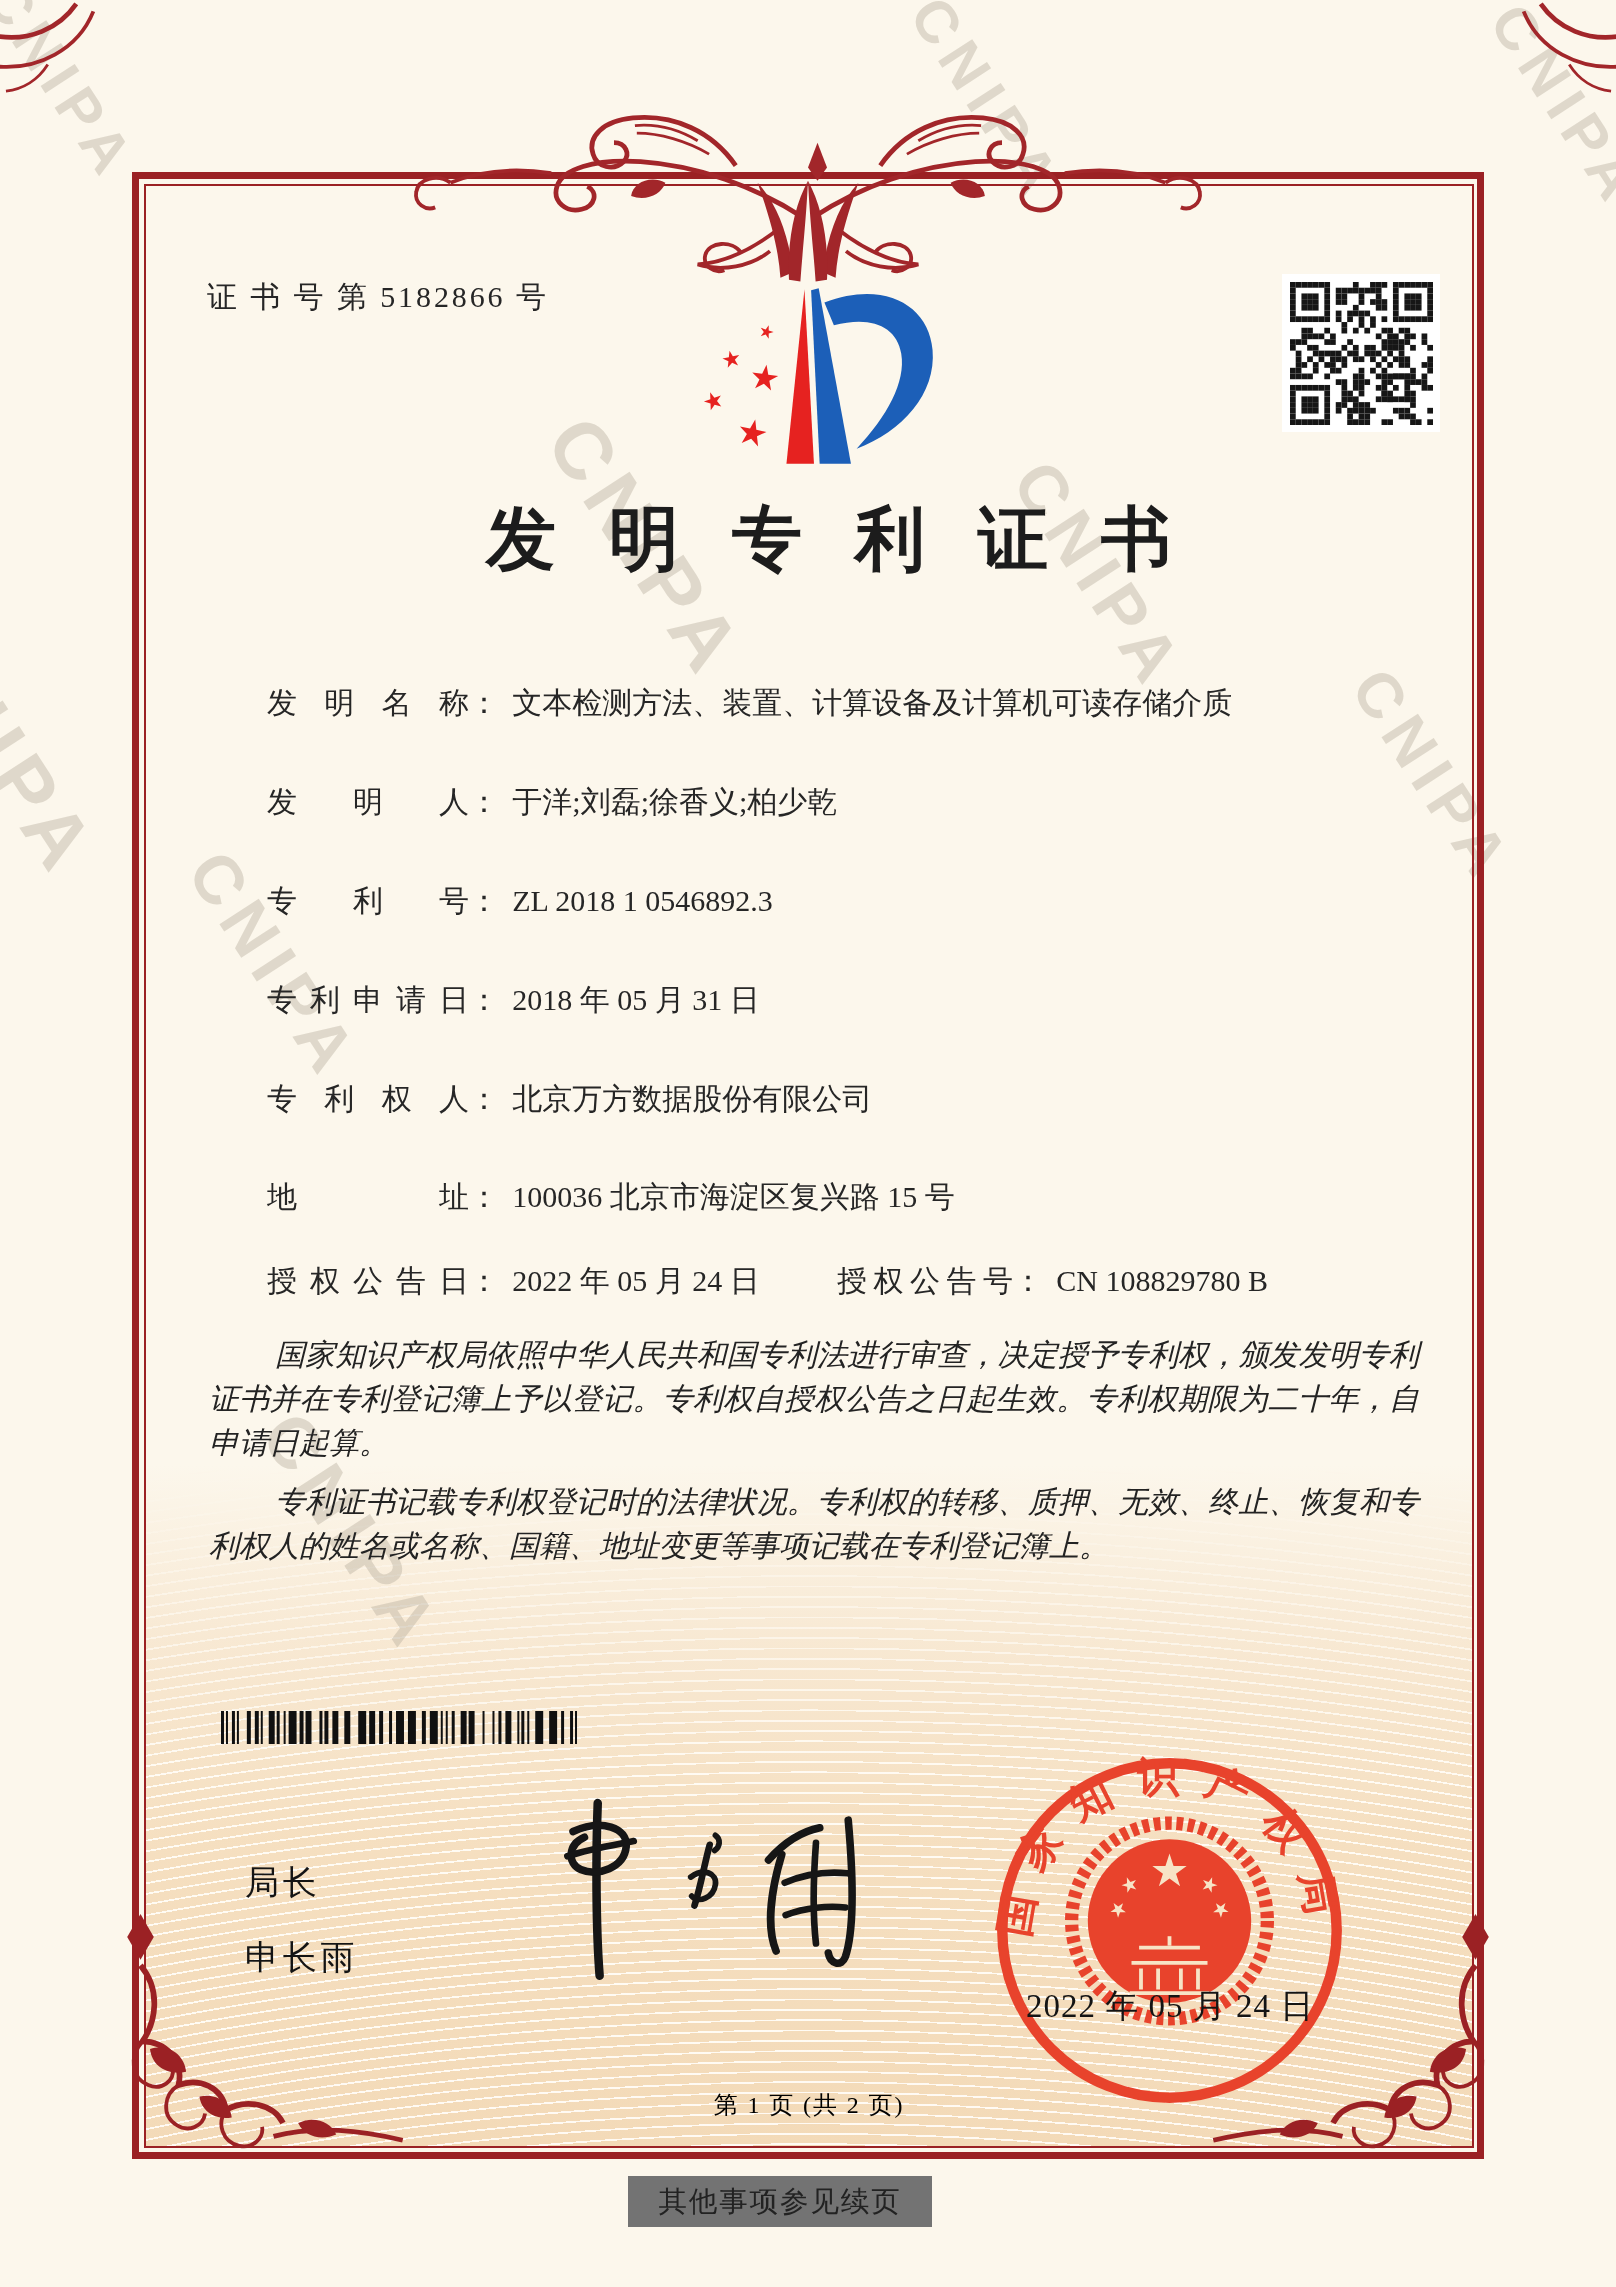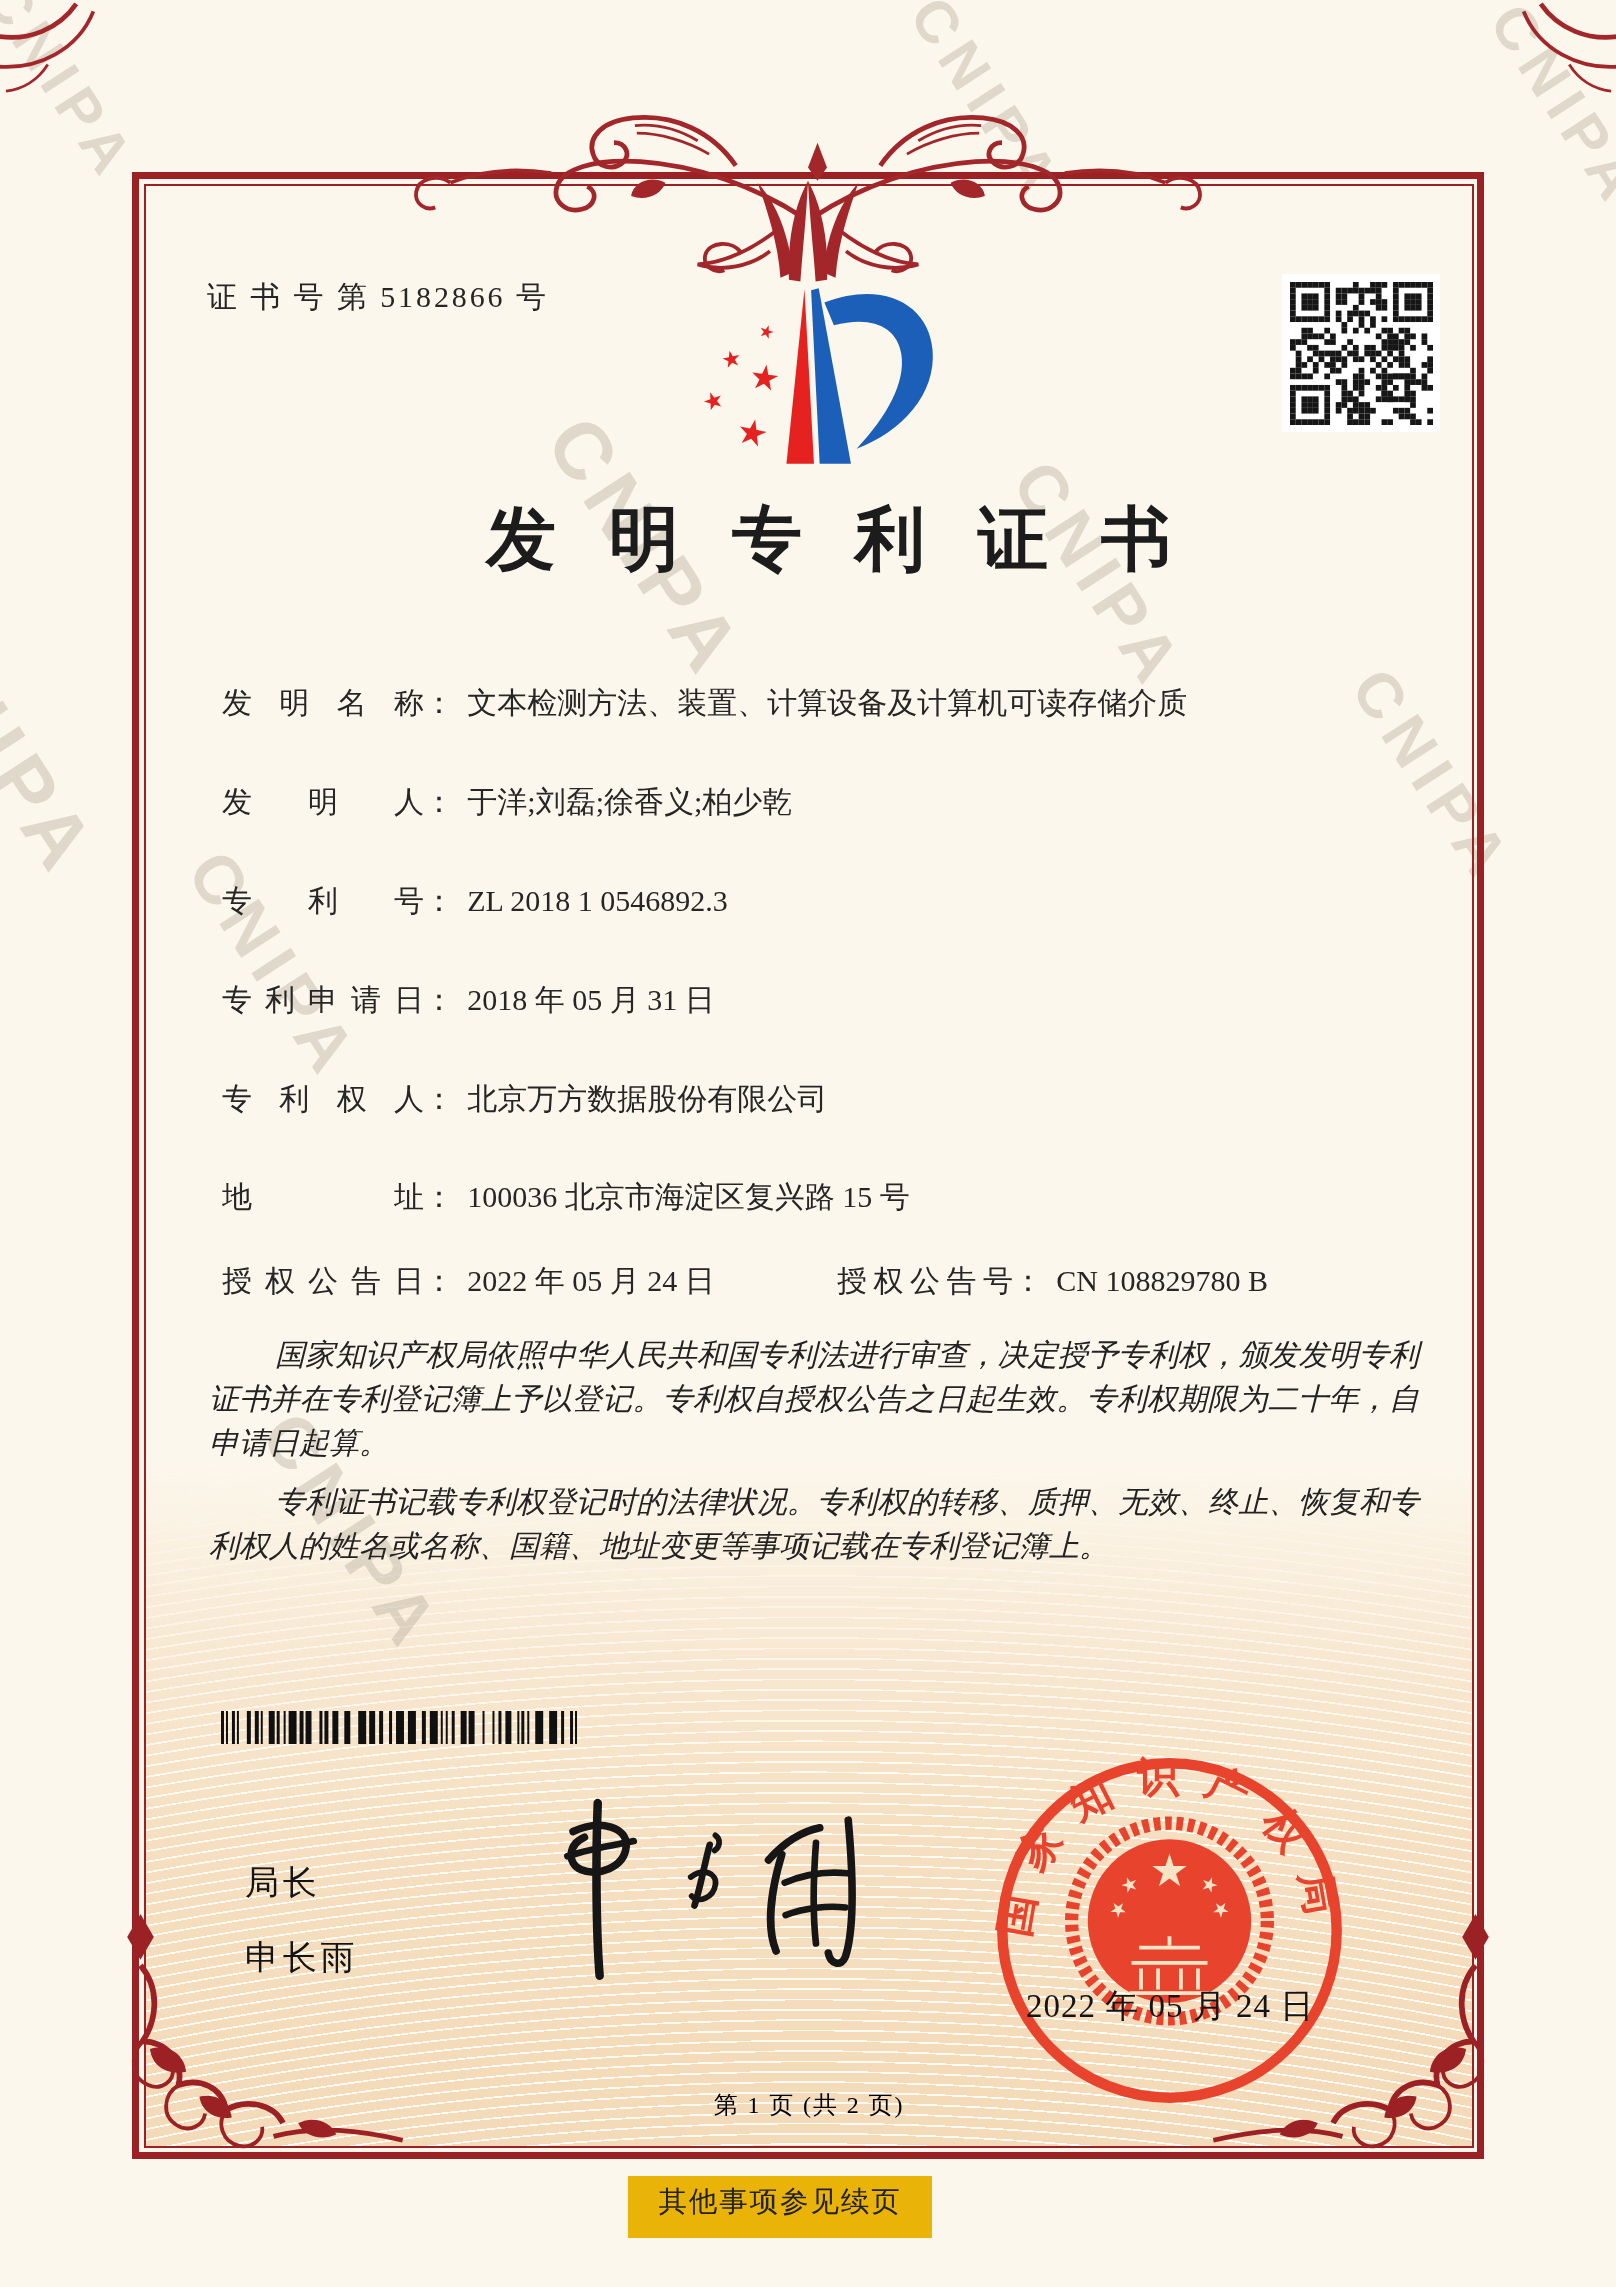--- a/index.html
+++ b/index.html
@@ -43,32 +43,32 @@
     position:absolute;left:144px;top:184px;width:1330px;height:1964px;
     border:2.9px solid #9b2124;box-sizing:border-box;z-index:2;
   }
   
   .cert-no{position:absolute;left:207px;top:277px;z-index:4;font-size:30px;letter-spacing:2.9px;color:#262626;}
   .title{
     position:absolute;left:0;top:493px;width:1617px;z-index:4;text-align:center;
     font-size:70px;font-weight:bold;letter-spacing:53px;padding-left:53px;box-sizing:border-box;color:#1c1c1c;margin-left:20px;
   }
   .frow{position:absolute;left:222px;z-index:4;font-size:30px;color:#262626;white-space:nowrap;}
-  .flabel{display:inline-block;width:202px;text-align:justify;text-align-last:justify;vertical-align:top;}
+  .flabel{display:inline-block;width:202px;text-align:justify;text-align-last:justify;vertical-align:top;margin-left:45px;}
   .flabel2{display:inline-block;width:176px;text-align:justify;text-align-last:justify;vertical-align:top;}
   .fval{padding-left:13.3px;}
   .para{
     position:absolute;left:209px;width:1210px;z-index:4;
     font-size:30px;line-height:1.47;text-align:justify;text-indent:2.2em;color:#232323;font-style:italic;
   }
   .director{position:absolute;left:245px;z-index:5;font-size:34px;color:#141414;letter-spacing:3.8px;}
   .pagenum{position:absolute;left:571px;top:2089px;width:476px;z-index:6;text-align:center;font-size:24px;color:#000000;letter-spacing:1.9px;}
   .contbox{
-    position:absolute;left:628px;top:2176px;width:304px;height:62px;z-index:4;
-    background:#eab308;text-align:center;line-height:51px;font-size:28.5px;color:#222;letter-spacing:1.9px;
+    position:absolute;left:628px;top:2176px;width:304px;height:51px;z-index:4;
+    background:#737373;text-align:center;line-height:51px;font-size:28.5px;color:#222;letter-spacing:1.9px;
   }
   
   .logo{position:absolute;left:680px;top:276px;z-index:4;}
   .qr-patch{position:absolute;left:1282px;top:274px;width:158px;height:158px;background:#fff;z-index:4;}
   .qr-patch svg{position:absolute;left:7.6px;top:7.6px;width:143px;height:143px;}
   .barcode{position:absolute;left:221px;top:1711px;width:358px;height:33px;z-index:5;}
   .barcode svg{width:100%;height:100%;}
   .signature{position:absolute;left:514px;top:1786px;z-index:6;}
   .seal{position:absolute;left:989px;top:1750px;z-index:5;}
   .seal-date{

